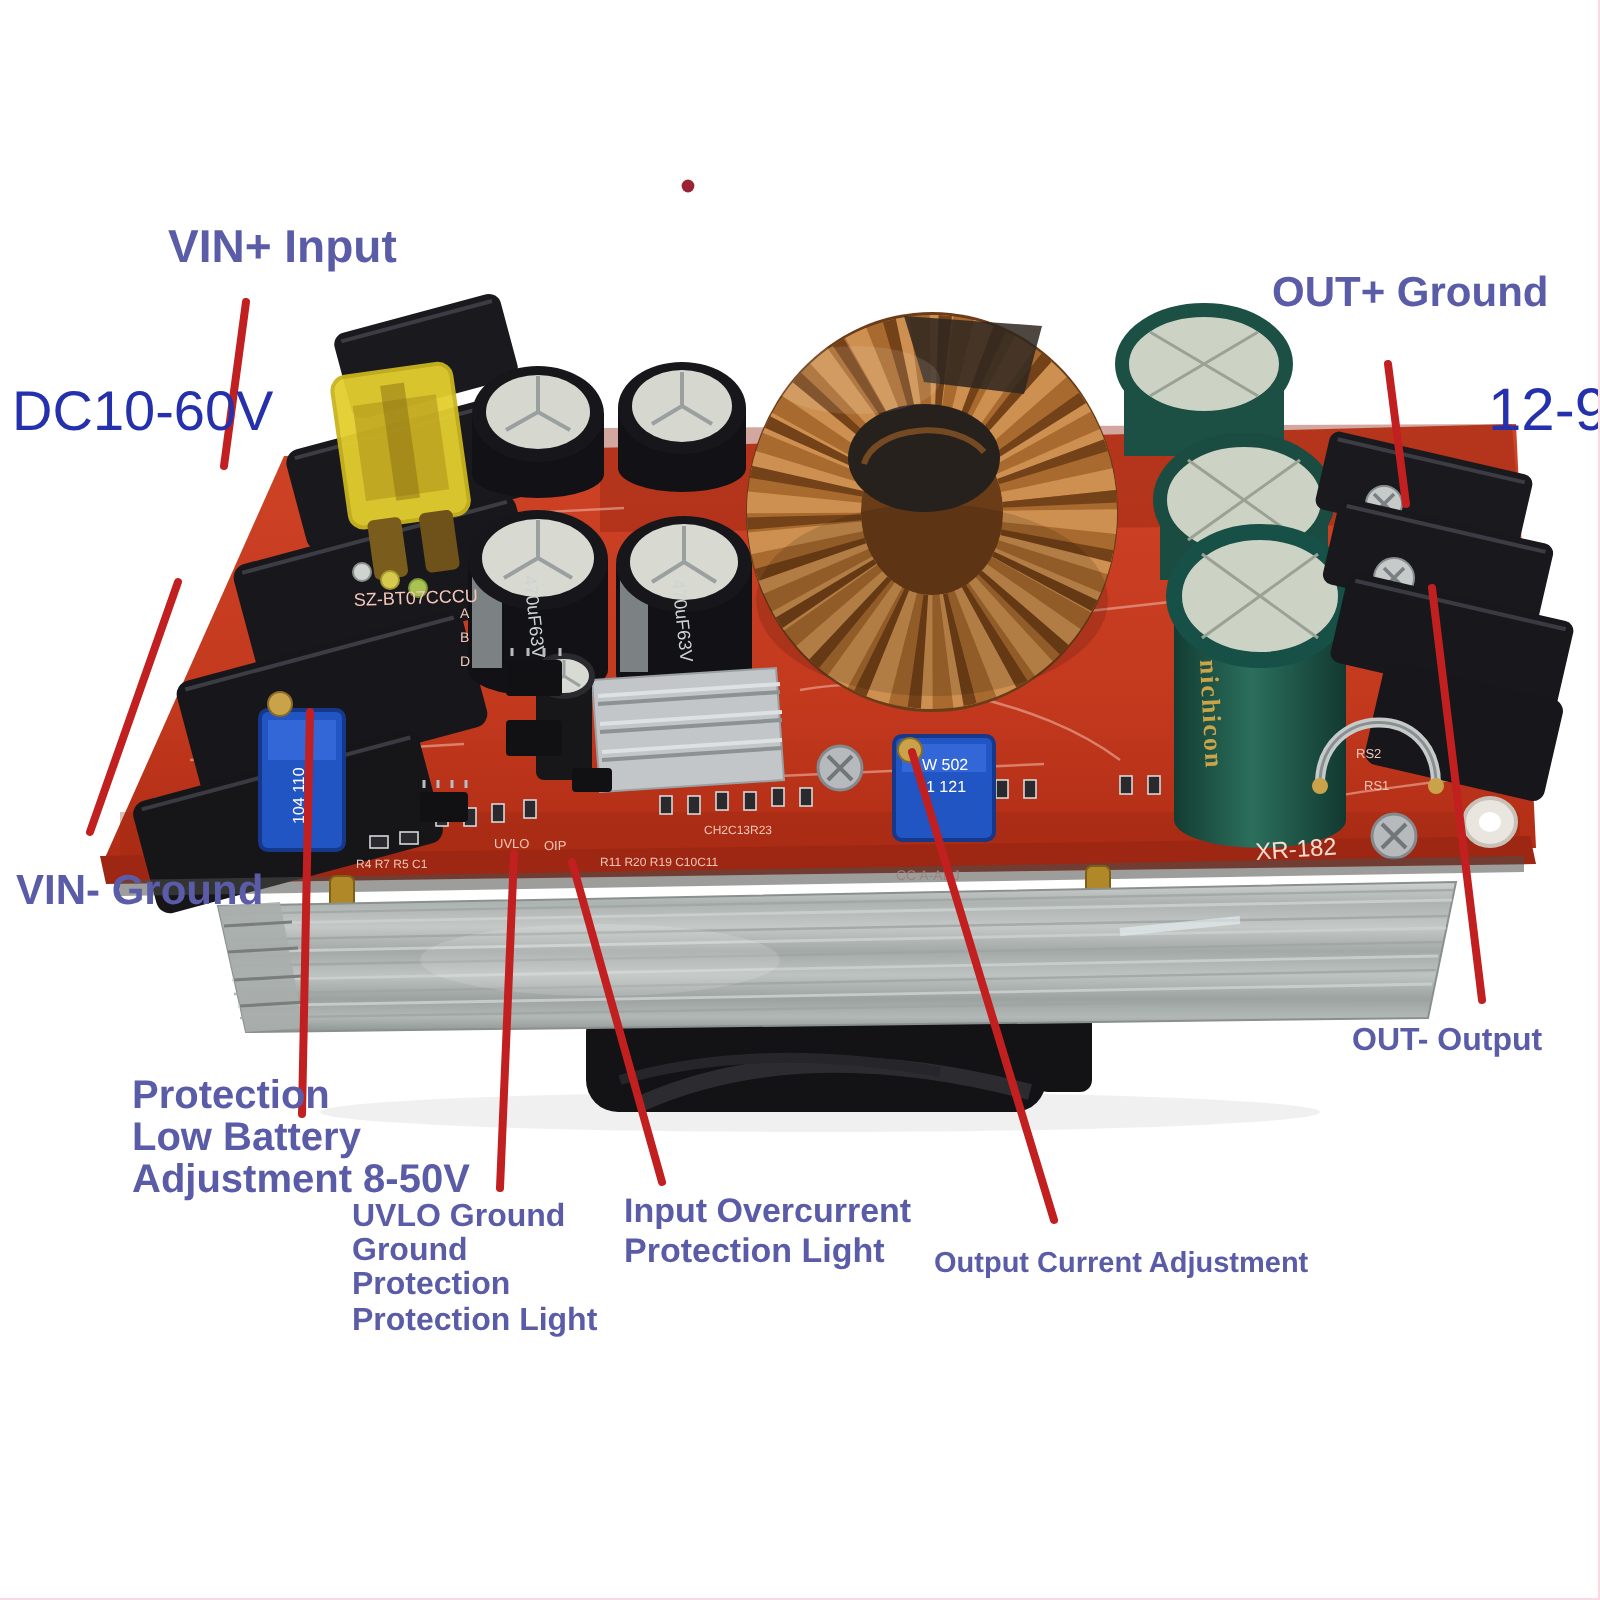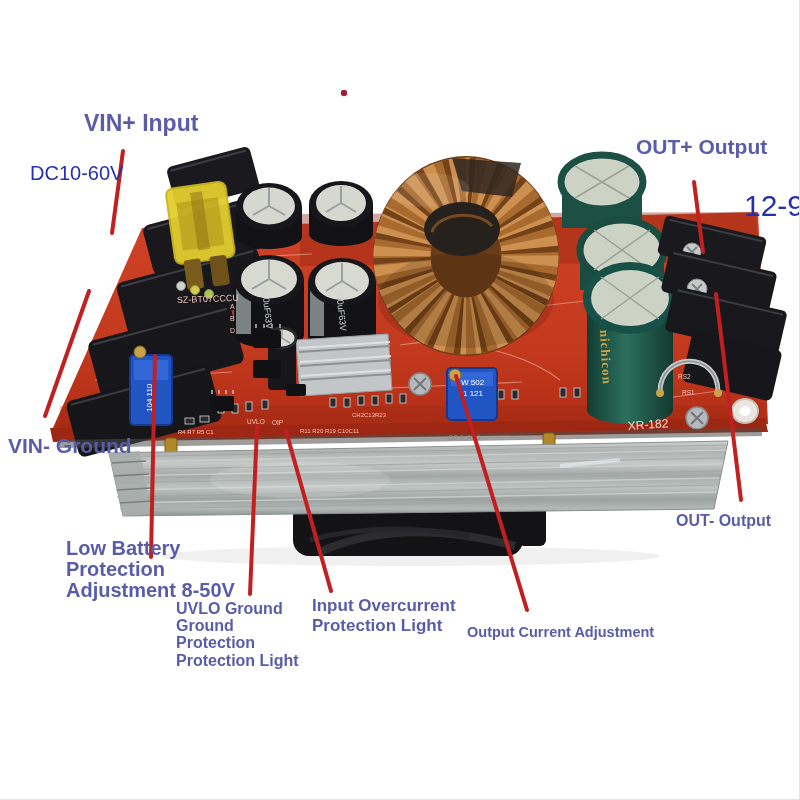--- a/index.html
+++ b/index.html
@@ -341,28 +341,28 @@
     <line x1="286" y1="431" x2="331" y2="591"></line>
     <line x1="456" y1="376" x2="527" y2="610"></line>
     <line x1="694" y1="182" x2="703" y2="252"></line>
     <line x1="716" y1="294" x2="741" y2="500"></line>
   </g>
   <circle cx="344" cy="93" r="3.2" fill="#9b2335"></circle>
 </svg>
 
 <div class="labels">
   <div class="lbl purple" style="left:84px;top:110px;font-size:23px;">VIN+ Input</div>
-  <div class="lbl blue" style="left:6px;top:162px;font-size:20px;margin-left:24px;">DC10-60V</div>
-  <div class="lbl purple" style="left:636px;top:135px;font-size:21px;">OUT+ Output</div>
+  <div class="lbl blue" style="left:6px;top:190px;font-size:28px;">DC10-60V</div>
+  <div class="lbl purple" style="left:636px;top:135px;font-size:21px;">OUT+ Ground</div>
   <div class="lbl blue" style="left:744px;top:189px;font-size:30px;">12-90v</div>
   <div class="lbl purple" style="left:8px;top:434px;font-size:21px;">VIN- Ground</div>
 
   <div class="lbl purple" style="left:66px;top:538px;font-size:20px;line-height:21px;">
+    <div>Protection</div>
     <div>Low Battery</div>
-    <div>Protection</div>
     <div>Adjustment 8-50V</div>
   </div>
 
   <div class="lbl purple" style="left:176px;top:600px;font-size:16px;line-height:17.2px;">
     <div>UVLO Ground</div>
     <div>Ground</div>
     <div>Protection</div>
     <div>Protection Light</div>
   </div>
 

